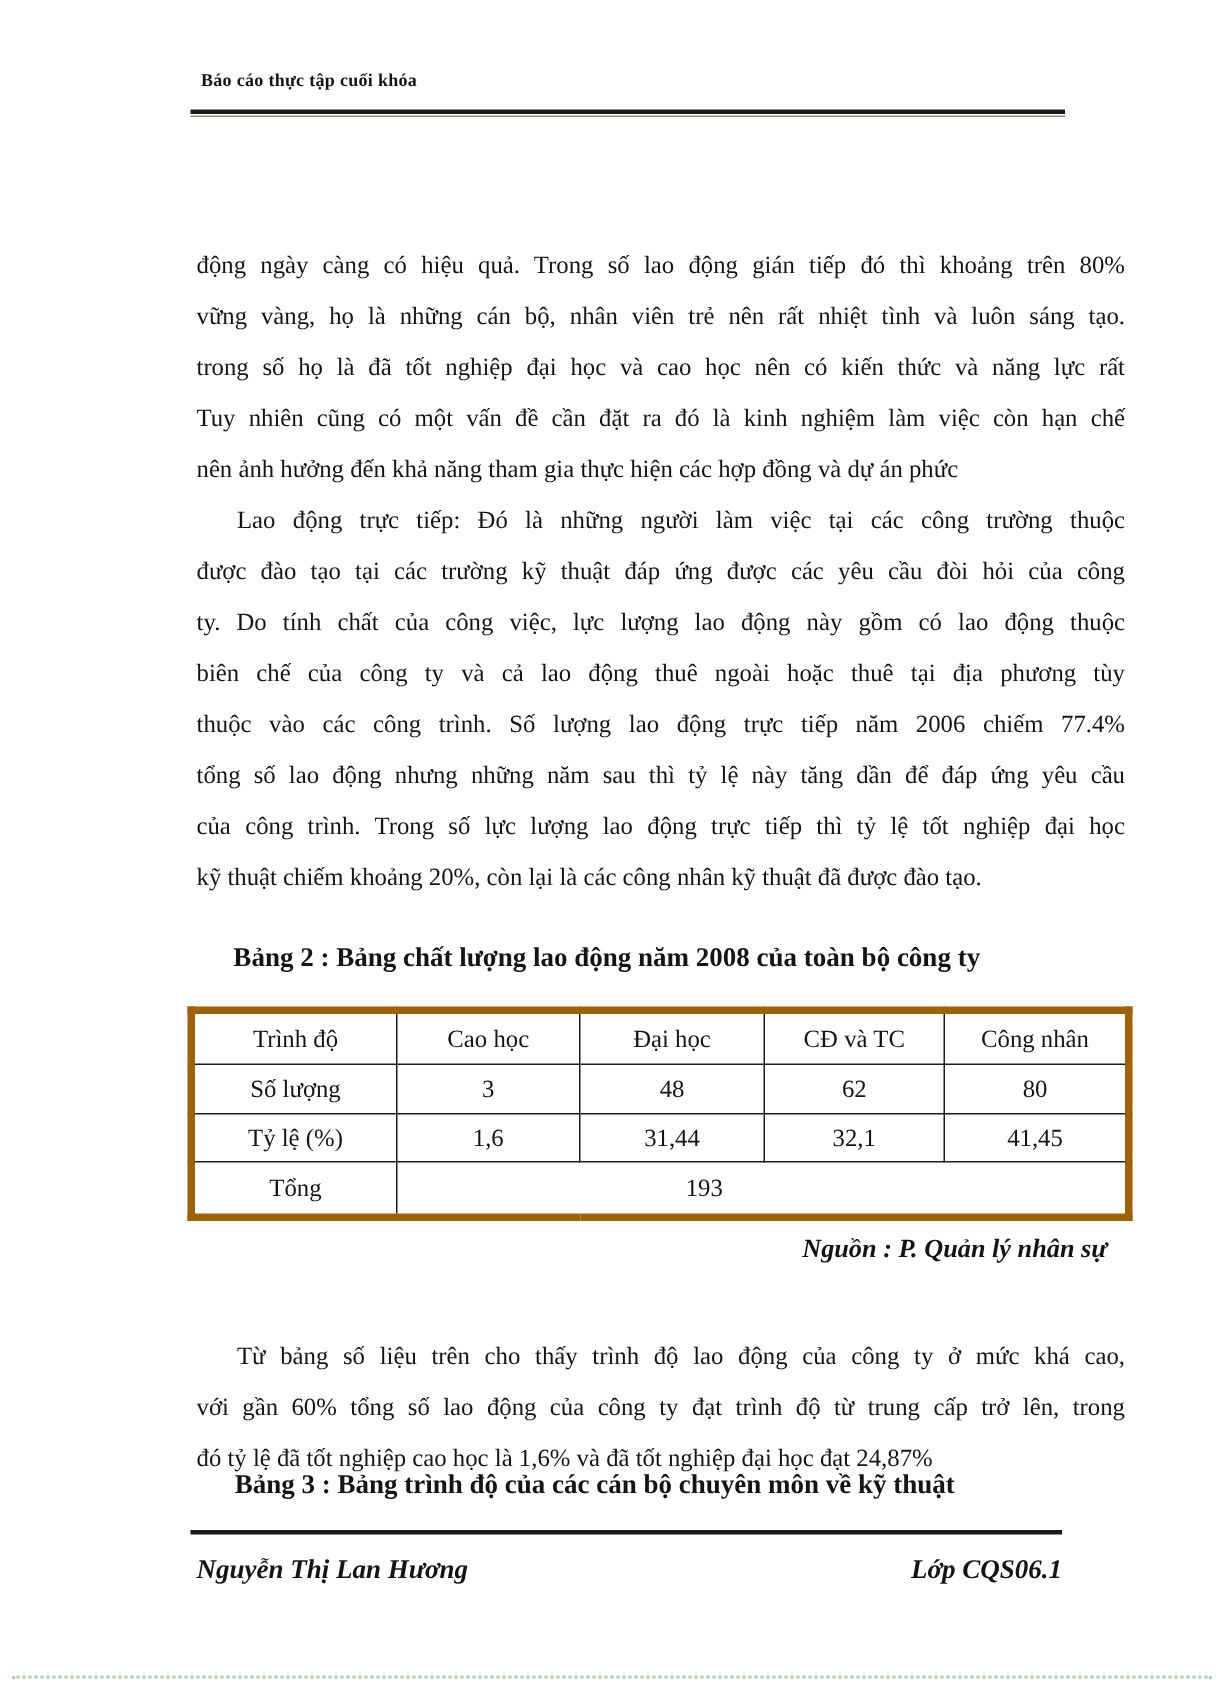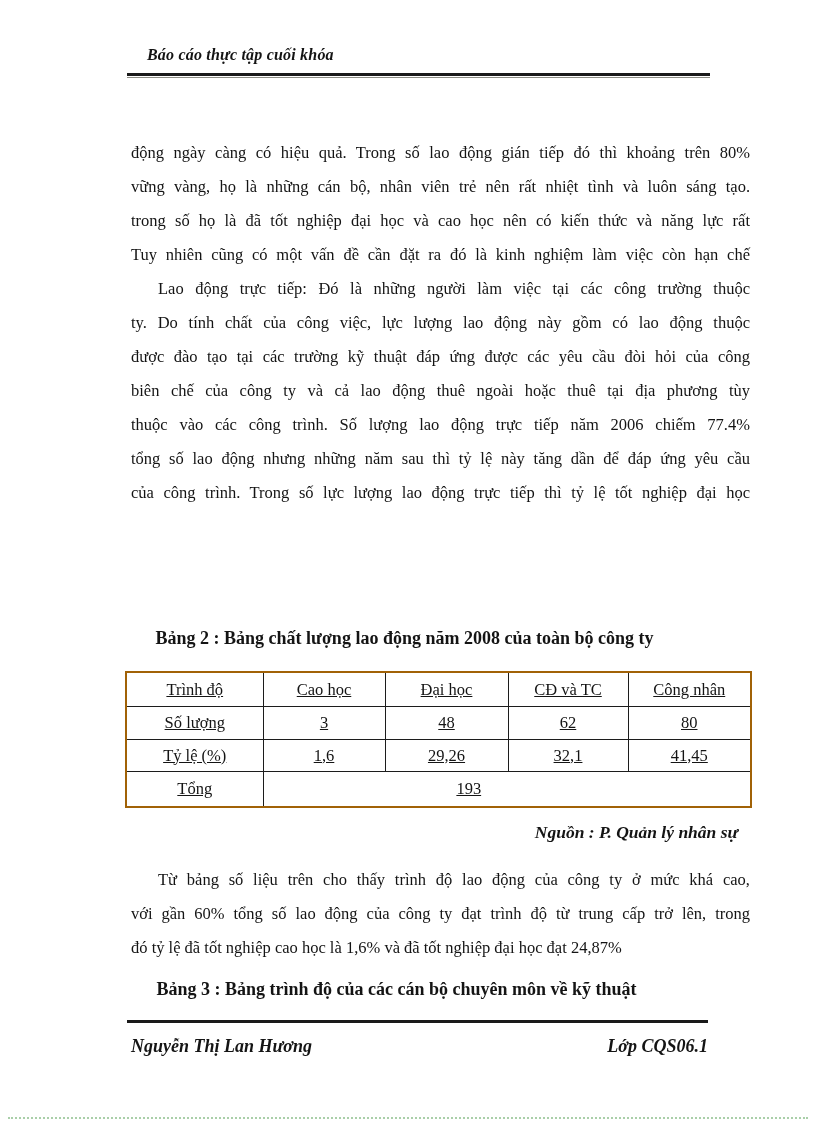--- a/index.html
+++ b/index.html
@@ -9,45 +9,45 @@
     height: 1123px;
     background: #ffffff;
     font-family: "Liberation Serif", serif;
     color: #141414;
     overflow: hidden;
   }
 
   
   .header-title {
     position: absolute;
-    left: 147px;
+    left: 134px;
     top: 46px;
-    font-size: 16px;
-    font-weight: bold;
-    font-style: italic;
+    font-size: 12px;
+    font-weight: bold;
     letter-spacing: 0.2px;
     white-space: nowrap;
   }
   .header-rule {
     position: absolute;
     left: 127px;
     top: 73px;
     width: 583px;
     height: 1px;
     border-top: 3px solid #1a1a1a;
     border-bottom: 1px solid #8d8d84;
   }
 
   
   .textblock {
     position: absolute;
     left: 131px;
     width: 619px;
     font-size: 16.5px;
     line-height: 34px;
+    margin-top: 24px;
   }
   .pline { text-align: justify; text-align-last: justify; height: 34px; }
   .pline.last { text-align-last: left; }
   .pline.indent { text-indent: 27px; }
   #body-main { top: 136px; }
   #body-after-table { top: 863px; }
 
   
   .caption {
     position: absolute;
@@ -64,22 +64,21 @@
 
   
   .dtable {
     position: absolute;
     left: 125px;
     top: 671px;
     width: 625px;
     border-collapse: collapse;
     table-layout: fixed;
     font-size: 16.5px;
-    border: 2px solid #a16207;
-    text-decoration: underline;
+    border: 5px solid #a16207;
   }
   .dtable td {
     border: 1.6px solid #1c1c1c;
     text-align: center;
     vertical-align: middle;
     padding: 0;
     overflow: hidden;
   }
   .dtable tr.r1 td { height: 33px; }
   .dtable tr.r2 td { height: 32px; }
@@ -141,27 +140,29 @@
 <div class="page">
 
   <div class="header-title">Báo cáo thực tập cuối khóa</div>
   <div class="header-rule"></div>
 
   <div class="textblock" id="body-main">
     <div class="pline">động ngày càng có hiệu quả. Trong số lao động gián tiếp đó thì khoảng trên 80%</div>
     <div class="pline">vững vàng, họ là những cán bộ, nhân viên trẻ nên rất nhiệt tình và luôn sáng tạo.</div>
     <div class="pline">trong số họ là đã tốt nghiệp đại học và cao học nên có kiến thức và năng lực rất</div>
     <div class="pline">Tuy nhiên cũng có một vấn đề cần đặt ra đó là kinh nghiệm làm việc còn hạn chế</div>
+    <div class="pline last">nên ảnh hưởng đến khả năng tham gia thực hiện các hợp đồng và dự án phức</div>
     <div class="pline indent">Lao động trực tiếp: Đó là những người làm việc tại các công trường thuộc</div>
+    <div class="pline">được đào tạo tại các trường kỹ thuật đáp ứng được các yêu cầu đòi hỏi của công</div>
     <div class="pline">ty. Do tính chất của công việc, lực lượng lao động này gồm có lao động thuộc</div>
-    <div class="pline">được đào tạo tại các trường kỹ thuật đáp ứng được các yêu cầu đòi hỏi của công</div>
     <div class="pline">biên chế của công ty và cả lao động thuê ngoài hoặc thuê tại địa phương tùy</div>
     <div class="pline">thuộc vào các công trình. Số lượng lao động trực tiếp năm 2006 chiếm 77.4%</div>
     <div class="pline">tổng số lao động nhưng những năm sau thì tỷ lệ này tăng dần để đáp ứng yêu cầu</div>
     <div class="pline">của công trình. Trong số lực lượng lao động trực tiếp thì tỷ lệ tốt nghiệp đại học</div>
+    <div class="pline last">kỹ thuật chiếm khoảng 20%, còn lại là các công nhân kỹ thuật đã được đào tạo.</div>
   </div>
 
   <div class="caption" id="caption-table2">Bảng 2 : Bảng chất lượng lao động năm 2008 của toàn bộ công ty</div>
 
   <table class="dtable">
     <colgroup>
       <col style="width:137px">
         <col style="width:122px">
         <col style="width:123px">
         <col style="width:120px">
@@ -178,21 +179,21 @@
       <tr class="r2">
         <td>Số lượng</td>
         <td>3</td>
         <td>48</td>
         <td>62</td>
         <td>80</td>
       </tr>
       <tr class="r3">
         <td>Tỷ lệ (%)</td>
         <td>1,6</td>
-        <td>29,26</td>
+        <td>31,44</td>
         <td>32,1</td>
         <td>41,45</td>
       </tr>
       <tr class="r4">
         <td>Tổng</td>
         <td class="total-cell" colspan="4">193</td>
       </tr>
     </tbody>
   </table>
 

